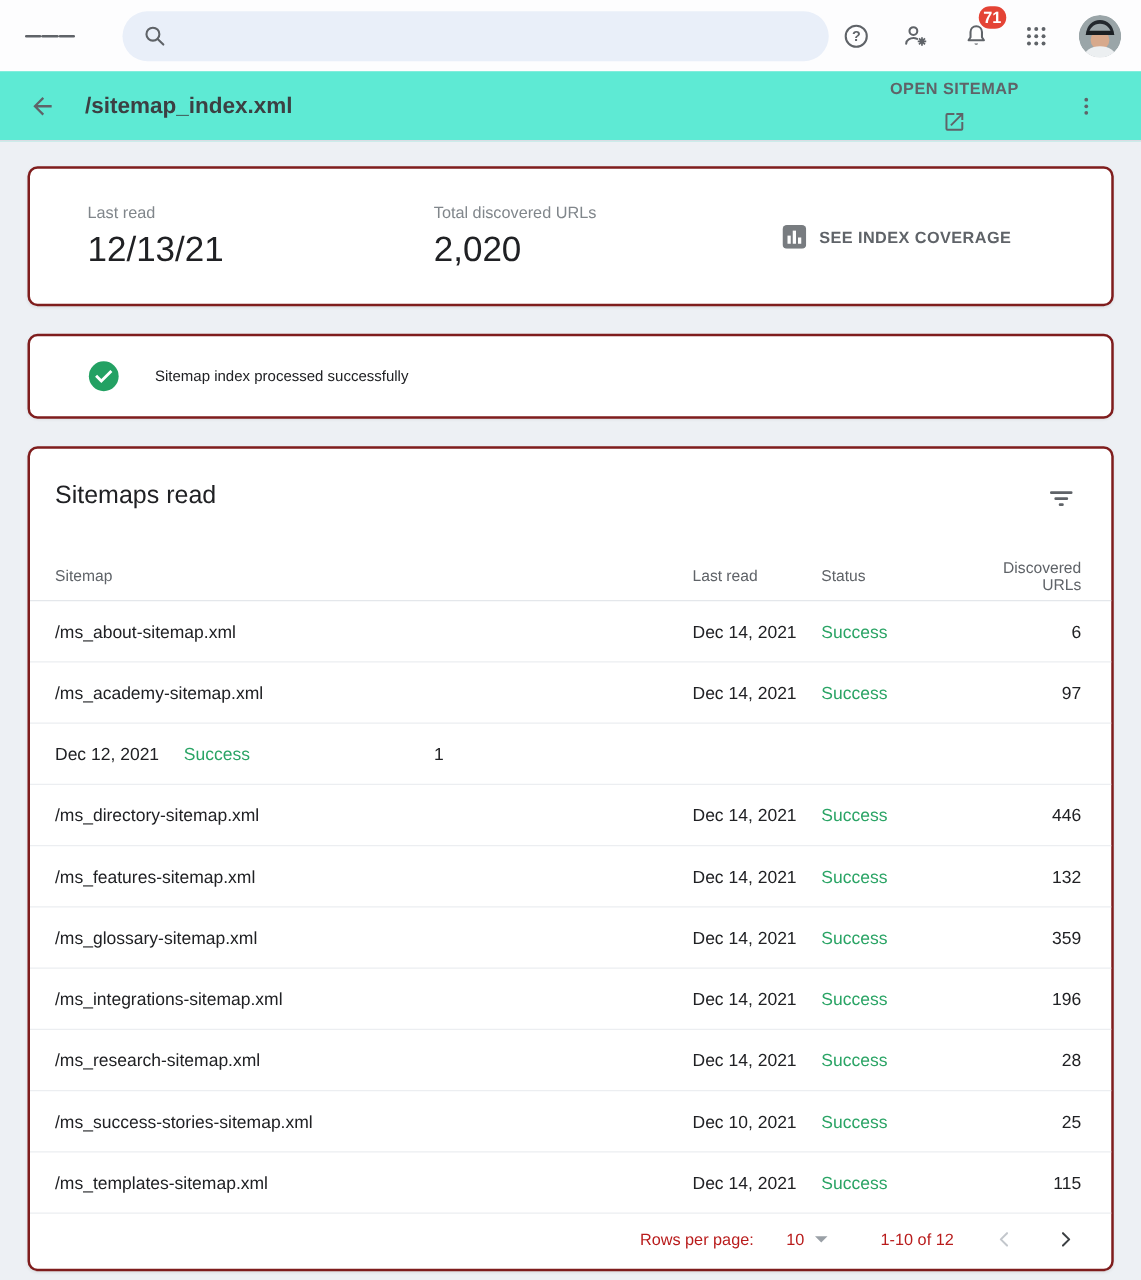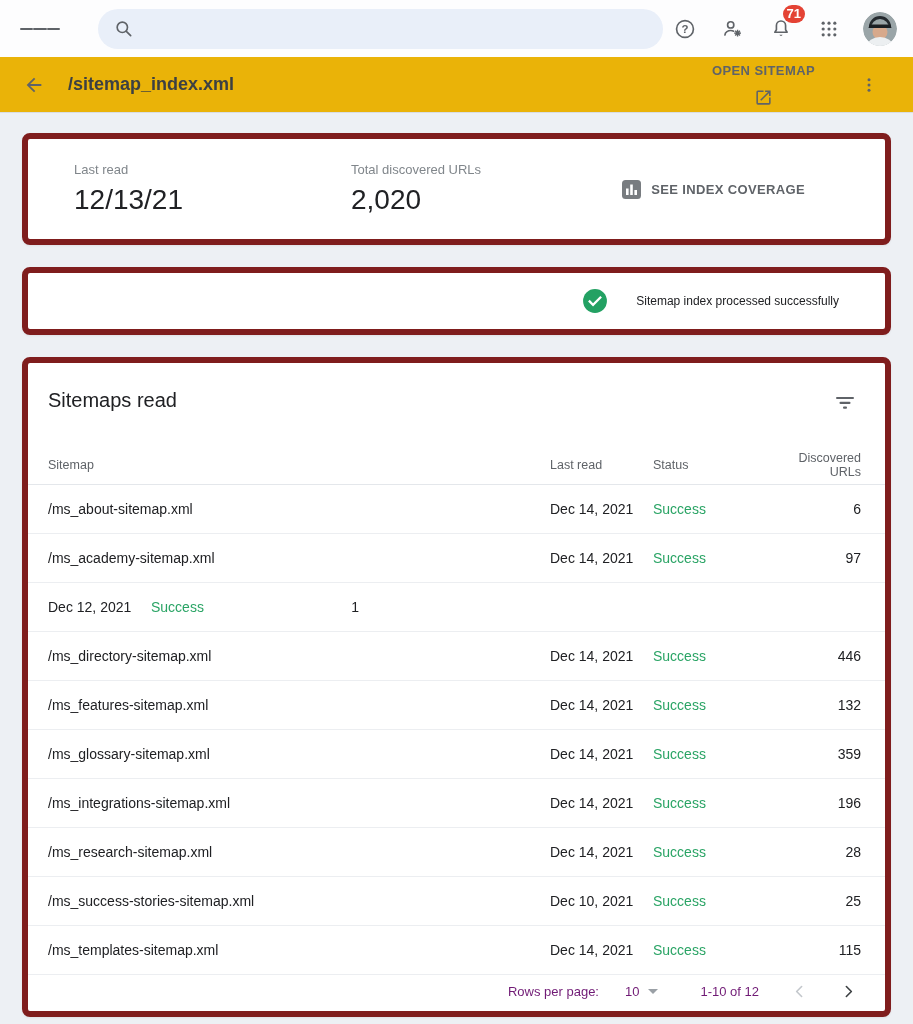--- a/index.html
+++ b/index.html
@@ -17,33 +17,33 @@
     color:#3c4043; font-family:"Liberation Sans", sans-serif; margin-left:12px; }
   .searchbox input::placeholder { color:#5f6368; opacity:1; }
   .topbar-right { margin-left:auto; display:flex; align-items:center; gap:8px; }
   .bell-wrap { position:relative; }
   .badge { position:absolute; top:-4px; right:-4px; min-width:22px; height:18px; background:#e44335;
     color:#fff; font-size:13px; font-weight:bold; border-radius:9px; display:flex; align-items:center;
     justify-content:center; padding:0 4px; }
   .avatar { width:34px; height:34px; border-radius:50%; overflow:hidden; margin-left:6px; }
 
   
-  .pagehead { height:56px; background:#eab308; border-bottom:1px solid #d9dde3;
+  .pagehead { height:56px; background:#5eead4; border-bottom:1px solid #d9dde3;
     display:flex; align-items:center; padding:0 14px 0 14px; }
   .page-title { font-size:18px; font-weight:600; color:#3c4043; margin-left:14px; }
   .pagehead-right { margin-left:auto; display:flex; align-items:center; }
   .open-sitemap { display:flex; align-items:center; gap:10px; border:none; background:transparent;
     cursor:pointer; color:#5f6368; font-size:13px; font-weight:bold; letter-spacing:.4px;
     font-family:"Liberation Sans", sans-serif; padding:8px 6px;flex-direction:column; }
   .kebab { margin-left:28px; margin-right:10px; }
 
   
   .main { padding:20px 22px 0 22px; }
-  .card { background:#fff; border:6px solid #7f1d1d; border-radius:8px;
-    box-shadow:0 1px 2px rgba(60,64,67,.08);justify-content:flex-end; }
+  .card { background:#fff; border:2px solid #7f1d1d; border-radius:8px;
+    box-shadow:0 1px 2px rgba(60,64,67,.08); }
 
   
   .stats-card { height:112px; display:flex; align-items:center; padding:0 80px 0 46px; }
   .stat { width:277px; }
   .stat.grow { flex:1; }
   .stat-label { font-size:13px; color:#80868b; }
   .stat-value { font-size:28px; color:#202124; margin-top:7px; }
   .coverage-btn { display:flex; align-items:center; gap:10px; border:none; background:transparent;
     cursor:pointer; color:#5f6368; font-size:13px; font-weight:bold; letter-spacing:.35px;
     font-family:"Liberation Sans", sans-serif; }
@@ -60,21 +60,21 @@
   .filter-btn { border:none; background:transparent; cursor:pointer; padding:6px; }
   .cols, .trow { display:flex; align-items:center; padding:0 24px 0 20px; }
   .cols { height:40px; border-bottom:1px solid #e4e7eb; font-size:12.5px; color:#5f6368; }
   .c-sitemap { flex:1; }
   .c-date { width:103px; }
   .c-status { width:118px; }
   .c-urls { width:90px; text-align:right; }
   .trow { height:49px; border-bottom:1px solid #eceef1; font-size:14px; color:#202124; cursor:pointer; }
   .status-success { color:#2aa465; }
   .tfoot { flex:1; display:flex; align-items:center; justify-content:flex-end; padding:0 22px 4px 20px;
-    font-size:13px; color:#701a75; }
+    font-size:13px; color:#b91c1c; }
   .rpp-select { display:flex; align-items:center; gap:9px; margin-left:26px; cursor:pointer; }
   .caret { width:0; height:0; border-left:5px solid transparent; border-right:5px solid transparent;
     border-top:5px solid #9aa0a6; }
   .range { margin-left:42px; }
   .pg-btn { border:none; background:transparent; cursor:pointer; padding:6px; margin-left:20px; display:flex; }
   .pg-btn.first { margin-left:26px; }
 </style>
 </head>
 <body>
 

